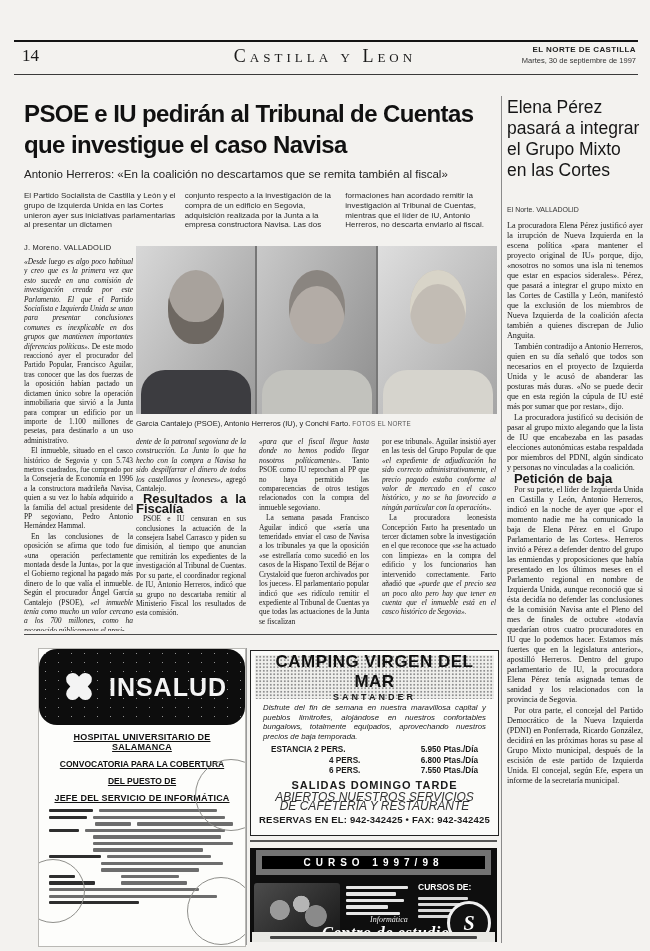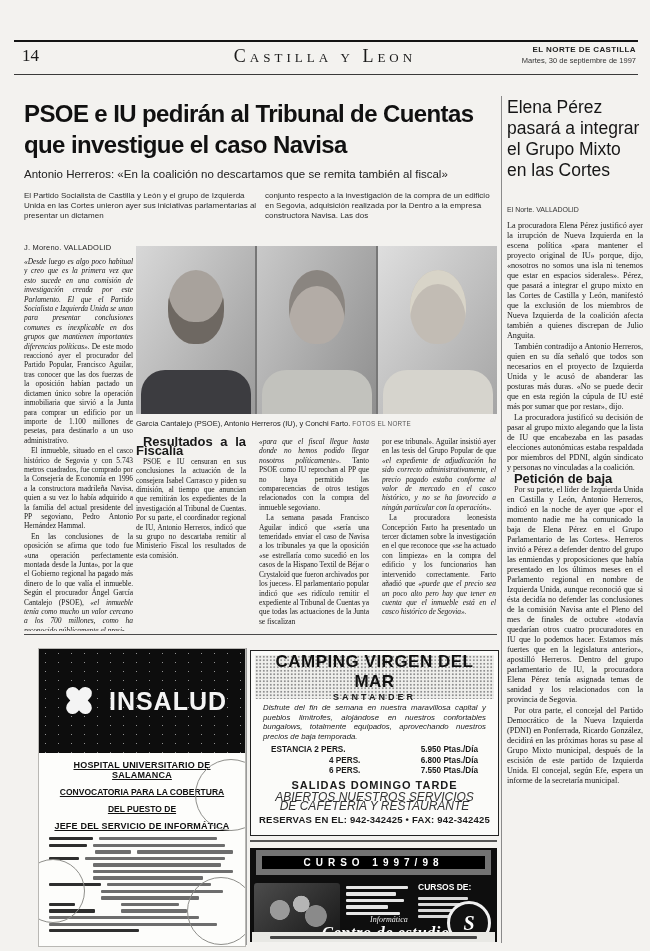--- a/index.html
+++ b/index.html
@@ -61,23 +61,23 @@
   .art-bottom-rule{left:24px;top:634px;width:473px;height:1px;background:#4a4a4a;}
   .ads-mid-rule{left:250px;top:840px;width:247px;height:2px;background:#555;}
   
   .sb-title{left:507px;top:97px;width:136px;font-family:"Liberation Sans",sans-serif;
             font-size:17.5px;line-height:21px;color:#161616;}
   .sb-byline{left:507px;top:206px;font-family:"Liberation Sans",sans-serif;font-size:7px;color:#333;}
   .sb-body{left:507px;top:221px;width:136px;height:724px;font-size:8.2px;line-height:10px;}
   
   .insalud{left:38px;top:648px;width:206px;height:297px;background:#fdfdfb;
            border:1px solid #b9b8b4;overflow:hidden;}
-  .ins-black{position:relative;height:104px;background:#0d0d0d;
+  .ins-black{position:relative;height:76px;background:#0d0d0d;
      background-image:radial-gradient(rgba(255,255,255,.55) .5px,transparent .9px);
-     background-size:13px 9px;display:flex;align-items:center;justify-content:center;gap:10px;}
+     background-size:13px 9px;display:flex;align-items:center;justify-content:center;gap:10px;border-radius:18px;}
   .ins-logo{position:relative;width:42px;height:38px;flex:0 0 42px;}
   .ins-logo span{position:absolute;left:6px;top:12px;width:32px;height:13px;background:#f4f4f4;
                  border-radius:7px;}
   .ins-logo span:nth-child(1){transform:rotate(48deg);}
   .ins-logo span:nth-child(2){transform:rotate(-48deg);}
   .ins-word{color:#f4f4f4;font-family:"Liberation Sans",sans-serif;font-weight:bold;
             font-size:25px;letter-spacing:1px;}
   .ins-head{margin:7px 8px 2px;text-align:center;font-family:"Liberation Sans",sans-serif;
             font-weight:bold;text-decoration:underline;color:#111;}
   .ins-h1{font-size:9px;letter-spacing:.2px;}
@@ -151,41 +151,43 @@
     <div class="mast-date">Martes, 30 de septiembre de 1997</div>
   </div>
   <div class="abs rule-thin"></div>
   <div class="abs v-divider"></div>
 
   <div class="abs headline">PSOE e IU pedirán al Tribunal de Cuentas que investigue el caso Navisa</div>
   <div class="abs subhead">Antonio Herreros: «En la coalición no descartamos que se remita también al fiscal»</div>
 
   <div class="abs lede">
     <div>El Partido Socialista de Castilla y León y el grupo de Izquierda Unida en las Cortes unieron ayer sus iniciativas parlamentarias al presentar un dictamen</div>
-    <div>conjunto respecto a la investigación de la compra de un edificio en Segovia, adquisición realizada por la Dentro a la empresa constructora Navisa. Las dos</div>
+    <div>conjunto respecto a la investigación de la compra de un edificio en Segovia, adquisición realizada por la Junta a la empresa constructora Navisa. Las dos</div>
+    <div>formaciones han acordado remitir la investigación al Tribunal de Cuentas, mientras que el líder de IU, Antonio Herreros, no descarta enviarlo al fiscal.</div>
   </div>
 
   <div class="abs byline">J. Moreno. VALLADOLID</div>
 
   <div class="abs bodycol col1">
     <p class="noind"><span class="it">«Desde luego es algo poco habitual y creo que es la primera vez que esto sucede en una comisión de investigación creada por este Parlamento. El que el Partido Socialista e Izquierda Unida se unan para presentar conclusiones comunes es inexplicable en dos grupos que mantienen importantes diferencias políticas».</span><span> De este modo reaccionó ayer el procurador del Partido Popular, Francisco Aguilar, tras conocer que las dos fuerzas de la oposición habían pactado un dictamen único sobre la operación inmobiliaria que sirvió a la Junta para comprar un edificio por un importe de 1.100 millones de pesetas, para destinarlo a un uso administrativo.</span></p>
     <p>El inmueble, situado en el casco histórico de Segovia y con 5.743 metros cuadrados, fue comprado por la Consejería de Economía en 1996 a la constructora madrileña Navisa, quien a su vez lo había adquirido a la familia del actual presidente del PP segoviano, Pedro Antonio Hernández Hammal.</p>
     <p><span>En las conclusiones de la oposición se afirma que todo fue «una operación perfectamente montada desde la Junta», por la que el Gobierno regional ha pagado más dinero de lo que valía el inmueble. Según el procurador Ángel García Cantalejo (PSOE), </span><span class="it">«el inmueble tenía como mucho un valor cercano a los 700 millones, como ha reconocido públicamente el presi-</span></p>
   </div>
 
   <div class="abs photos">
     <div class="photo ph1"></div>
     <div class="photo ph2"></div>
     <div class="photo ph3"></div>
   </div>
   <div class="abs caption">
     <span>García Cantalejo (PSOE), Antonio Herreros (IU), y Conchi Farto. </span><span class="cap-credit">FOTOS EL NORTE</span>
   </div>
 
   <div class="abs bodycol col2">
+    <p class="noind"><span class="it">dente de la patronal segoviana de la construcción. La Junta lo que ha hecho con la compra a Navisa ha sido despilfarrar el dinero de todos los castellanos y leoneses»,</span><span> agregó Cantalejo.</span></p>
     <p class="colsub">Resultados a la Fiscalía</p>
     <p>PSOE e IU censuran en sus conclusiones la actuación de la consejera Isabel Carrasco y piden su dimisión, al tiempo que anuncian que remitirán los expedientes de la investigación al Tribunal de Cuentas. Por su parte, el coordinador regional de IU, Antonio Herreros, indicó que su grupo no descartaba remitir al Ministerio Fiscal los resultados de esta comisión.</p>
   </div>
 
   <div class="abs bodycol col3">
     <p class="noind"><span class="it">«para que el fiscal llegue hasta donde no hemos podido llegar nosotros políticamente».</span><span> Tanto PSOE como IU reprochan al PP que no haya permitido las comparecencias de otros testigos relacionados con la compra del inmueble segoviano.</span></p>
     <p>La semana pasada Francisco Aguilar indicó que «sería una temeridad» enviar el caso de Navisa a los tribunales ya que la oposición «se estrellaría como sucedió en los casos de la Hispano Textil de Béjar o Crystaloid que fueron archivados por los jueces». El parlamentario popular indicó que «es ridículo remitir el expediente al Tribunal de Cuentas ya que todas las actuaciones de la Junta se fiscalizan</p>
   </div>
 
   <div class="abs bodycol col4">

